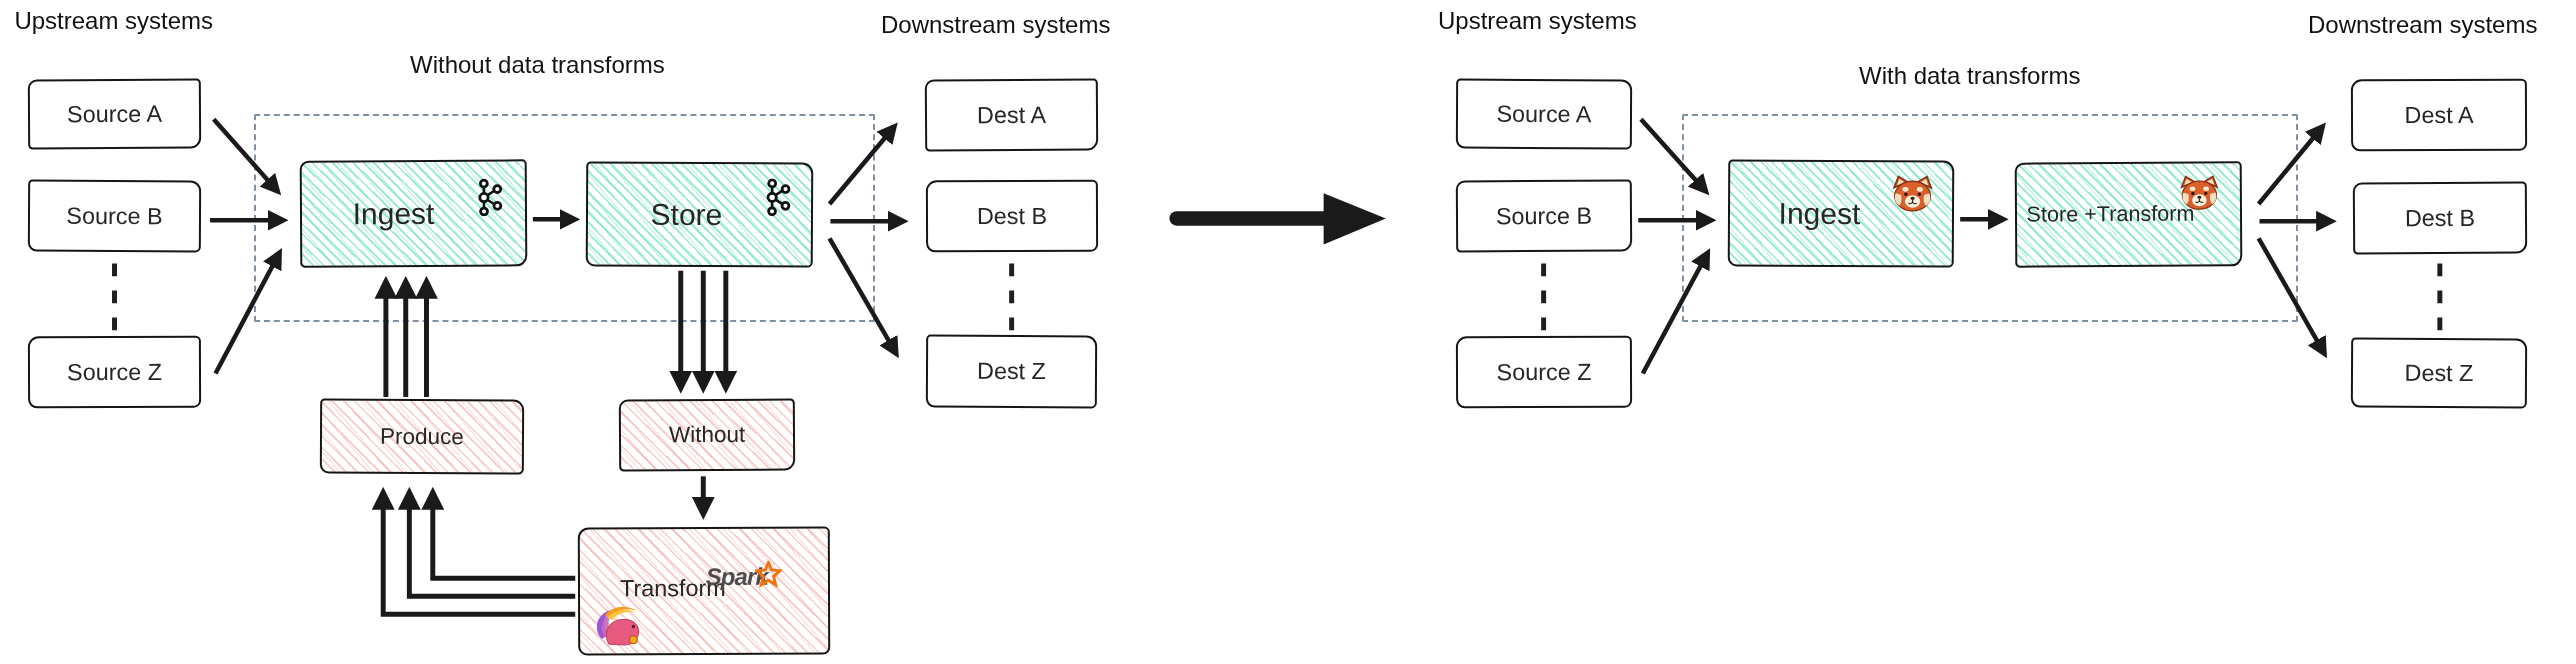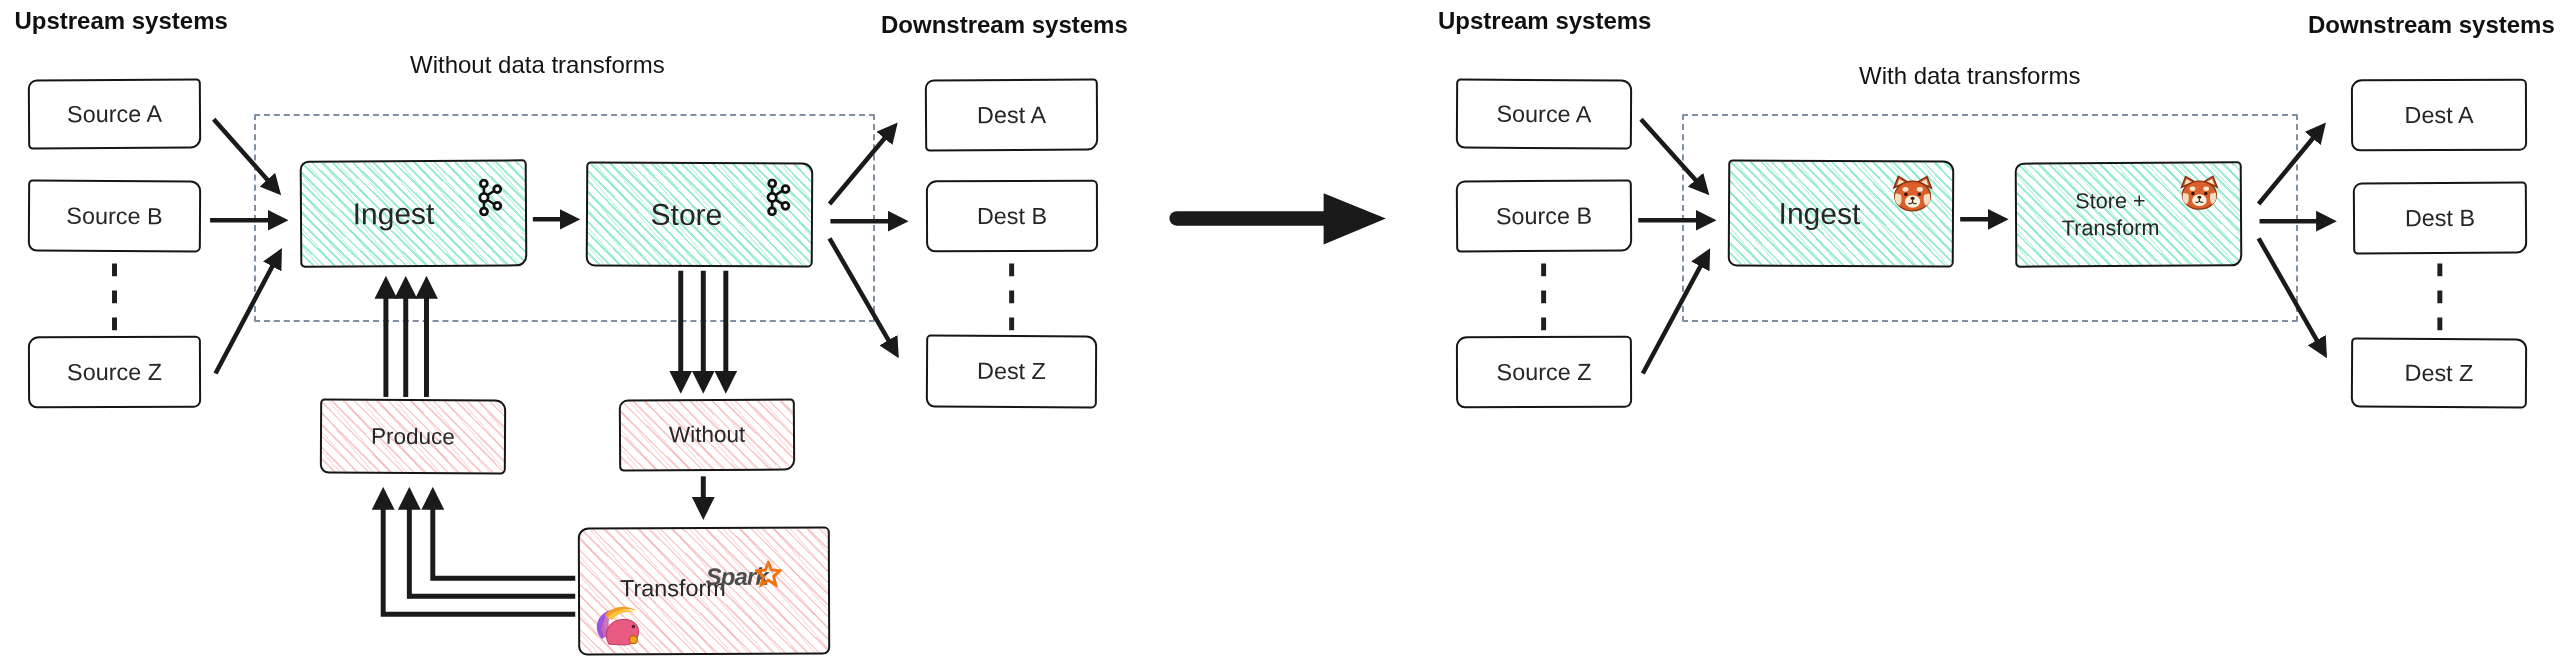--- a/index.html
+++ b/index.html
@@ -1,41 +1,41 @@
 <!DOCTYPE html>
 <html style="font-size:14.4px"><head>
 <meta charset="utf-8">
 <style>
   html,body{margin:0;padding:0;background:#fff;}
   #canvas{
     position:relative;width:2576px;height:665px;background:#fff;overflow:hidden;
     font-family:"Liberation Sans",sans-serif;color:#1c1c1c;
   }
-  .hdr{position:absolute;font-size:24px;font-weight:700;color:#111;white-space:nowrap;}
+  .hdr{position:absolute;font-size:24px;font-weight:400;color:#111;white-space:nowrap;}
   .title{position:absolute;font-size:24px;color:#141414;white-space:nowrap;text-align:right;}
   .zone{position:absolute;border:2.7px dashed #8090a4;border-radius:1.8px;}
   .node{
     position:absolute;display:flex;align-items:center;justify-content:center;
     background:#fff;border:2.7px solid #161616;font-size:23.4px;color:#262626;
     box-sizing:border-box;
   }
   .r1{border-radius:9px 4.5px 10.8px 4.5px;transform:rotate(-0.35deg);}
   .r2{border-radius:4.5px 10.8px 5.4px 9px;transform:rotate(0.3deg);}
   .r3{border-radius:10.8px 5.4px 7.2px 9px;transform:rotate(-0.2deg);}
   .green{
     background-image:repeating-linear-gradient(45deg,rgba(80,224,175,.55) 0px,rgba(80,224,175,.55) 2px,rgba(0,0,0,0) 2px,rgba(0,0,0,0) 7.2px),
                      repeating-linear-gradient(49deg,rgba(80,224,175,.30) 0px,rgba(80,224,175,.30) 1.4px,rgba(0,0,0,0) 1.4px,rgba(0,0,0,0) 11.7px);
   }
   .pink{
     background-image:repeating-linear-gradient(45deg,rgba(240,128,128,.38) 0px,rgba(240,128,128,.38) 1.8px,rgba(0,0,0,0) 1.8px,rgba(0,0,0,0) 8px),
                      repeating-linear-gradient(49deg,rgba(240,128,128,.22) 0px,rgba(240,128,128,.22) 1.4px,rgba(0,0,0,0) 1.4px,rgba(0,0,0,0) 12.6px);
   }
   .big-label{font-size:30px;}
   .mid-label{font-size:22.5px;}
-  .two-line{display:flex;flex-direction:column;align-items:center;line-height:1.25;font-size:21.6px;}
+  .two-line{display:flex;align-items:center;line-height:1.25;font-size:21.6px;}
   .icon-abs{position:absolute;line-height:0;}
   #svg-layer{position:absolute;left:0;top:0;z-index:3;pointer-events:none;}
   .node,.zone{z-index:2;}
   .zone{z-index:1;}
   .spark-wrap{position:relative;font-weight:700;font-style:italic;font-size:24px;color:#4c4c4c;letter-spacing:-0.9px;}
   .spark-star{position:absolute;right:-14.4px;top:-15.3px;line-height:0;}
 </style>
 </head>
 <body>
 
@@ -102,21 +102,21 @@
   <div class="node r1" style="left:925px;top:79px;width:173px;height:72px;">
     <span>Dest A</span>
   </div>
   <div class="node r3" style="left:926px;top:180px;width:172px;height:72px;">
     <span>Dest B</span>
   </div>
   <div class="node r2" style="left:926px;top:335px;width:171px;height:73px;">
     <span>Dest Z</span>
   </div>
 
-  <div class="node pink r2 mid-label" style="left:320px;top:399px;width:186px;height:75px;">
+  <div class="node pink r2 mid-label" style="left:320px;top:399px;width:204px;height:75px;">
     <span>Produce</span>
   </div>
   <div class="node pink r1 mid-label" style="left:619px;top:399px;width:176px;height:72px;">
     <span>Without</span>
   </div>
 
   <div class="node pink r3" style="left:578px;top:527px;width:252px;height:128px;">
     <span style="margin-bottom:5.4px;">Transform</span>
     <span class="icon-abs" style="left:12.6px;bottom:5.4px;">
       <svg width="49" height="45" viewBox="0 0 56 50">

